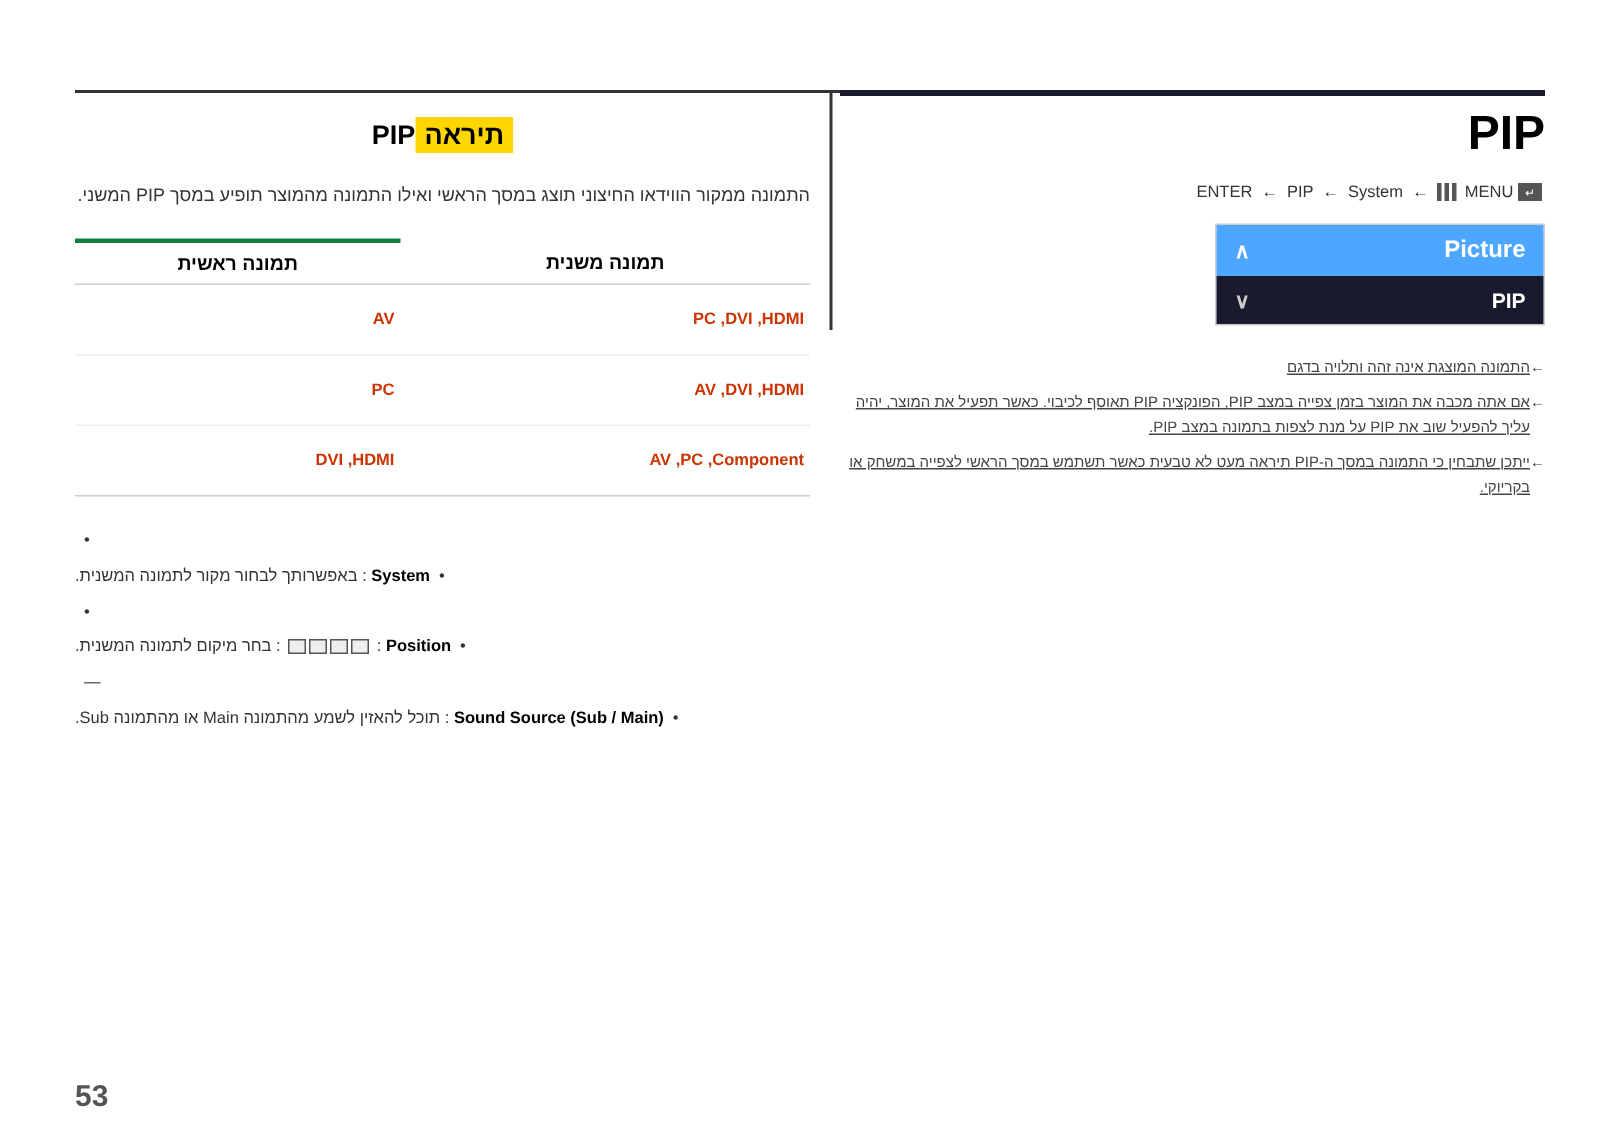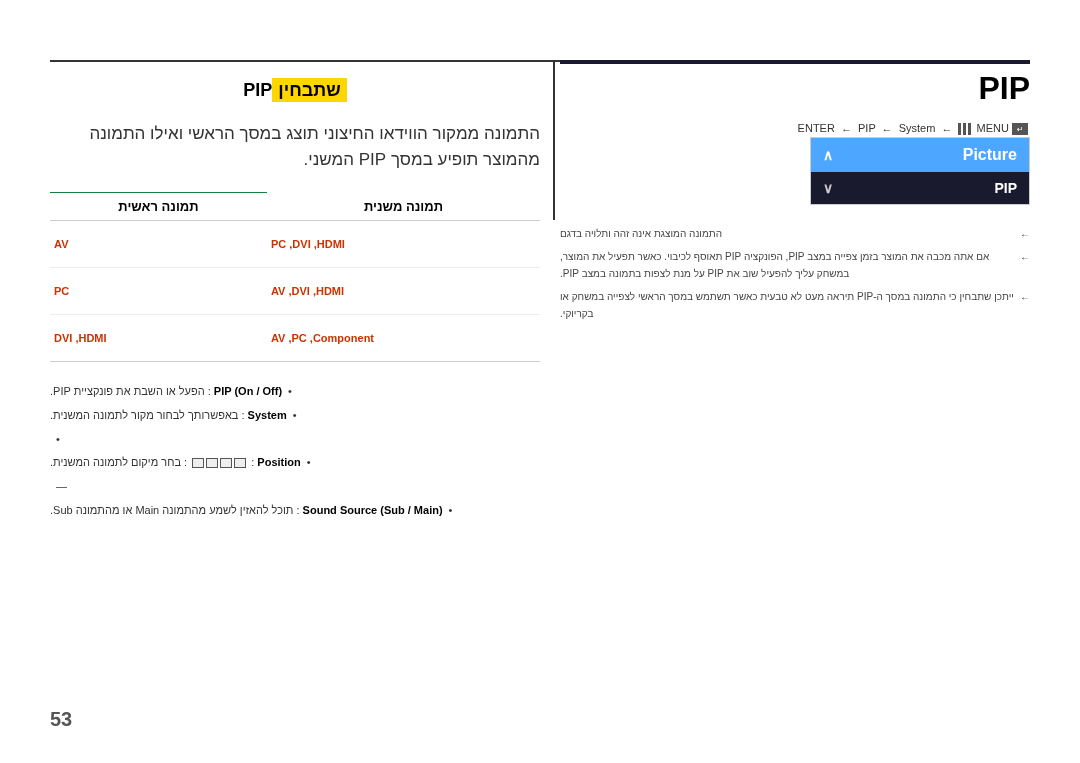--- a/index.html
+++ b/index.html
@@ -66,21 +66,21 @@
     }
     .pip-settings-title .pip-text {
       font-size: 18px;
       font-weight: bold;
       color: #000;
     }
 
     
     .description-text {
       text-align: right;
-      font-size: 17px;
+      font-size: 12px;
       color: #333;
       direction: rtl;
       margin-bottom: 20px;
       line-height: 1.5;
     }
 
     
     .pip-table {
       width: 100%;
       border-collapse: collapse;
@@ -89,32 +89,32 @@
     .pip-table th {
       text-align: center;
       font-size: 13px;
       font-weight: bold;
       color: #000;
       padding: 6px 4px;
       border-bottom: 1px solid #ccc;
       direction: rtl;
     }
     .pip-table td {
-      text-align: left;
+      text-align: right;
       font-size: 11px;
       color: #cc3300;
       padding: 17px 4px;
       border-bottom: 1px solid #eee;
       font-weight: bold;
     }
     .pip-table tr:last-child td {
       border-bottom: 1px solid #ccc;
     }
     .pip-table tr:first-child th:first-child {
-      border-top: 1px solid #15803d;
+      border-top: 3px solid #15803d;
     }
 
     
     .bullet-list {
       direction: rtl;
       text-align: right;
       font-size: 11px;
       color: #333;
       line-height: 1.8;
     }
@@ -160,21 +160,21 @@
       color: #000;
       margin-bottom: 15px;
       direction: rtl;
     }
 
     
     .nav-line {
       text-align: right;
       font-size: 11px;
       color: #333;
-      margin-bottom: 2px;
+      margin-bottom: 15px;
       direction: rtl;
     }
     .nav-line .nav-icon {
       display: inline-block;
       width: 16px;
       height: 12px;
       border: 1px solid #555;
       background: #555;
       color: #fff;
       font-size: 8px;
@@ -234,44 +234,45 @@
     }
     .picture-menu .menu-item-pip .chevron-down {
       font-size: 14px;
       color: #ccc;
     }
 
     
     .right-notes {
       margin-top: 20px;
       direction: rtl;
-      text-align: left;
+      text-align: right;
       font-size: 10px;
       color: #444;
       line-height: 1.7;
+      text-decoration: underline;
     }
     .right-notes .note-item {
       margin-bottom: 6px;
       padding-right: 10px;
       position: relative;
     }
     .right-notes .note-item::before {
       content: '←';
       position: absolute;
       right: 0;
       color: #333;
     }
     .right-notes .bold-word {
       font-weight: bold;
     }
 
     
     .page-number {
       position: absolute;
-      bottom: 32px;
+      bottom: 20px;
       left: 50px;
       font-size: 20px;
       color: #555;
       font-weight: bold;
     }
 
     
     .top-right-accent {
       position: absolute;
       top: 60px;
@@ -286,21 +287,21 @@
 
 <div class="top-line"></div>
 
 <div class="top-right-accent"></div>
 
 <div class="vertical-divider"></div>
 
 <div class="left-panel">
 
   <div class="pip-settings-title">
-    <span class="pip-text">PIP</span><span class="hebrew-text">שתבחין</span>
+    <span class="pip-text">PIP</span><span class="hebrew-text">תיראה</span>
   </div>
 
   <div class="description-text">התמונה ממקור הווידאו החיצוני תוצג במסך הראשי ואילו התמונה מהמוצר תופיע במסך PIP המשני.</div>
 
   <table class="pip-table">
     <thead>
       <tr>
         <th>תמונה ראשית</th>
         <th>תמונה משנית</th>
       </tr>
@@ -317,23 +318,20 @@
       <tr>
         <td>DVI ,HDMI</td>
         <td>AV ,PC ,Component</td>
       </tr>
     </tbody>
   </table>
 
   <div class="bullet-list">
     <div class="bullet-item">
       <span class="bullet">•</span>
-      <span class="item-text">
-        <span class="keyword">PIP (On / Off)</span> : הפעל או השבת את פונקציית PIP.
-      </span>
     </div>
     <div class="bullet-item">
       <span class="bullet">•</span>
       <span class="item-text">
         <span class="keyword">System</span> : באפשרותך לבחור מקור לתמונה המשנית.
       </span>
     </div>
     <div class="bullet-item">
       <span class="bullet">•</span>
     </div>
@@ -391,21 +389,21 @@
       <span class="chevron-down">∨</span>
       <span>PIP</span>
     </div>
   </div>
 
   <div class="right-notes">
     <div class="note-item">
       <span>התמונה המוצגת אינה זהה ותלויה בדגם</span>
     </div>
     <div class="note-item">
-      <span>אם אתה מכבה את המוצר בזמן צפייה במצב PIP, הפונקציה PIP תאוסף לכיבוי. כאשר תפעיל את המוצר, במשחק עליך להפעיל שוב את PIP על מנת לצפות בתמונה במצב PIP.</span>
+      <span>אם אתה מכבה את המוצר בזמן צפייה במצב PIP, הפונקציה PIP תאוסף לכיבוי. כאשר תפעיל את המוצר, יהיה עליך להפעיל שוב את PIP על מנת לצפות בתמונה במצב PIP.</span>
     </div>
     <div class="note-item">
       <span>ייתכן שתבחין כי התמונה במסך ה-PIP תיראה מעט לא טבעית כאשר תשתמש במסך הראשי לצפייה במשחק או בקריוקי.</span>
     </div>
   </div>
 </div>
 
 <div class="page-number">53</div>
 
 </body></html>

